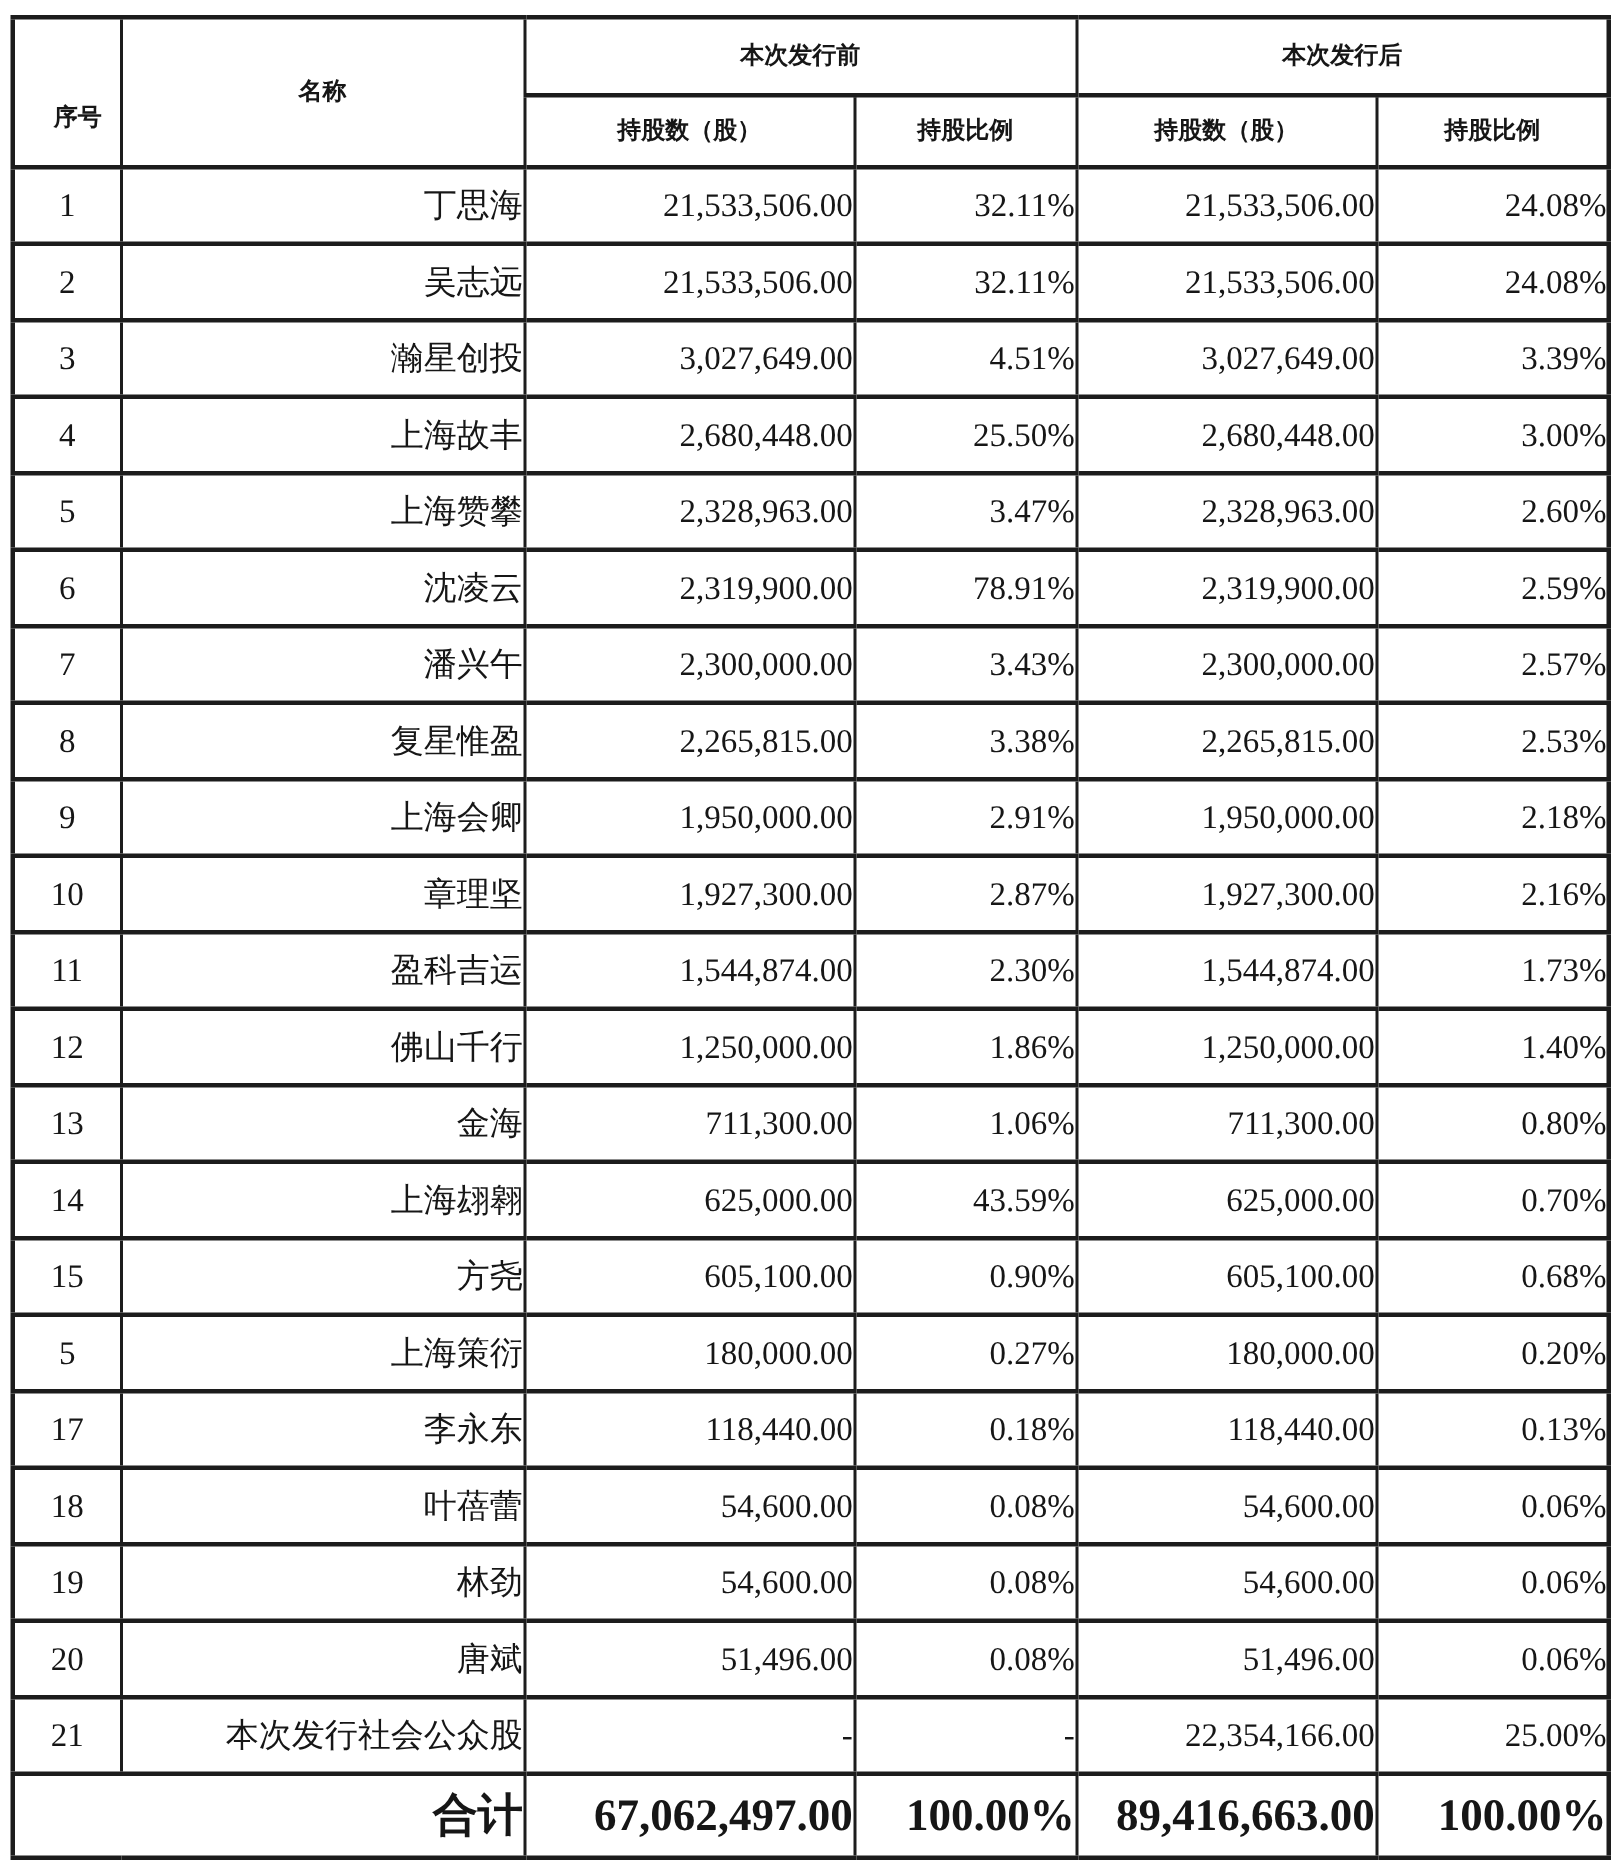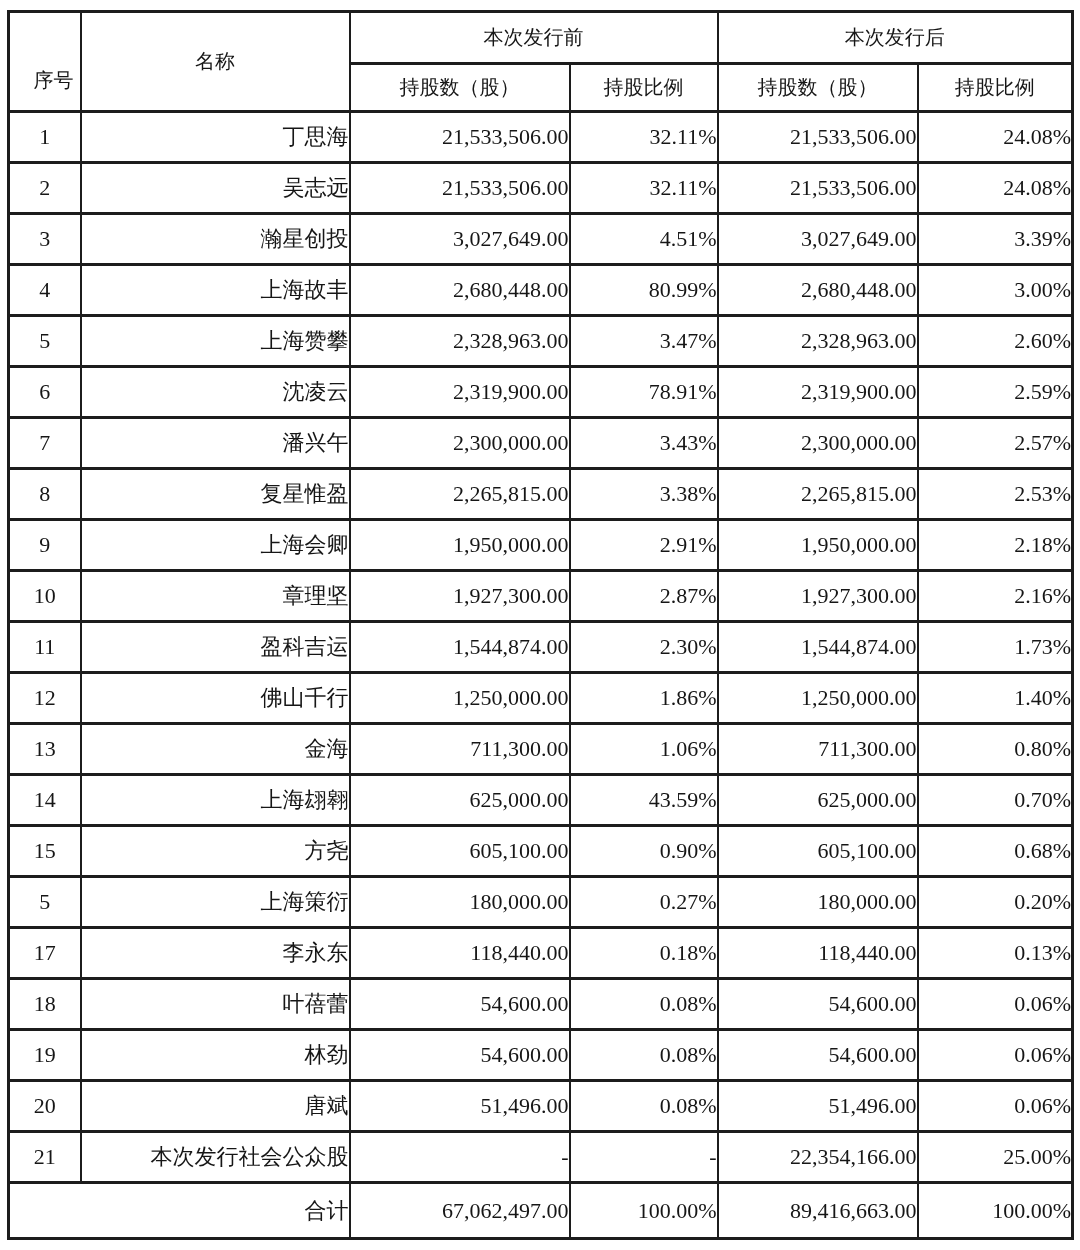--- a/index.html
+++ b/index.html
@@ -33,39 +33,39 @@
   .share-table td {
     border-left: 2px solid #1c1c1c;
     border-right: 2px solid #1c1c1c;
     border-top: 3px solid #1c1c1c;
     border-bottom: 3px solid #1c1c1c;
     padding: 0;
     overflow: hidden;
     white-space: nowrap;
   }
   .share-table thead th {
-    font-size: 20px;
-    font-weight: normal;
+    font-size: 16px;
+    font-weight: bold;
     text-align: center;
     vertical-align: middle;
   }
   .share-table thead tr.h1 { height: 52px; }
   .share-table thead tr.h2 { height: 48px; }
   .share-table tbody tr { height: 51px; }
   .share-table tfoot tr { height: 56px; }
   .share-table td {
     font-size: 22px;
     vertical-align: middle;
   }
   .c-idx  { text-align: center; }
   .c-name { text-align: right; font-size: 23px; }
   .c-num, .c-pct { text-align: right; padding-right: 14px; }
   .share-table tfoot td {
-    font-weight: normal;
-    font-size: 22px;
+    font-weight: bold;
+    font-size: 30px;
   }
   .vwrap {
     display: inline-block;
     width: 1.12em;
     word-break: break-all;
     line-height: 1.4;
     text-align: center;
     margin-top: 36px;
   }
   
@@ -159,21 +159,21 @@
           <td class="c-name">瀚星创投</td>
           <td class="c-num">3,027,649.00</td>
           <td class="c-pct">4.51%</td>
           <td class="c-num">3,027,649.00</td>
           <td class="c-pct">3.39%</td>
         </tr>
         <tr>
           <td class="c-idx">4</td>
           <td class="c-name">上海故丰</td>
           <td class="c-num">2,680,448.00</td>
-          <td class="c-pct">80.99%</td>
+          <td class="c-pct">25.50%</td>
           <td class="c-num">2,680,448.00</td>
           <td class="c-pct">3.00%</td>
         </tr>
         <tr>
           <td class="c-idx">5</td>
           <td class="c-name">上海赞攀</td>
           <td class="c-num">2,328,963.00</td>
           <td class="c-pct">3.47%</td>
           <td class="c-num">2,328,963.00</td>
           <td class="c-pct">2.60%</td>

